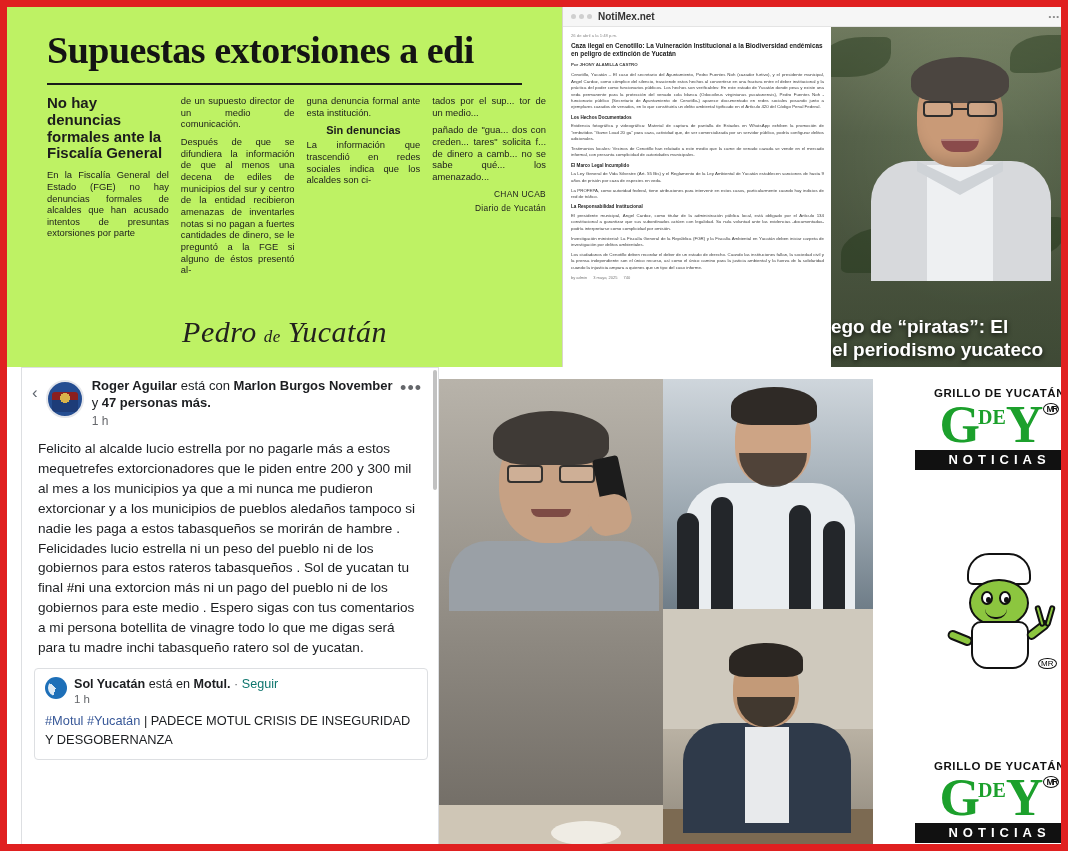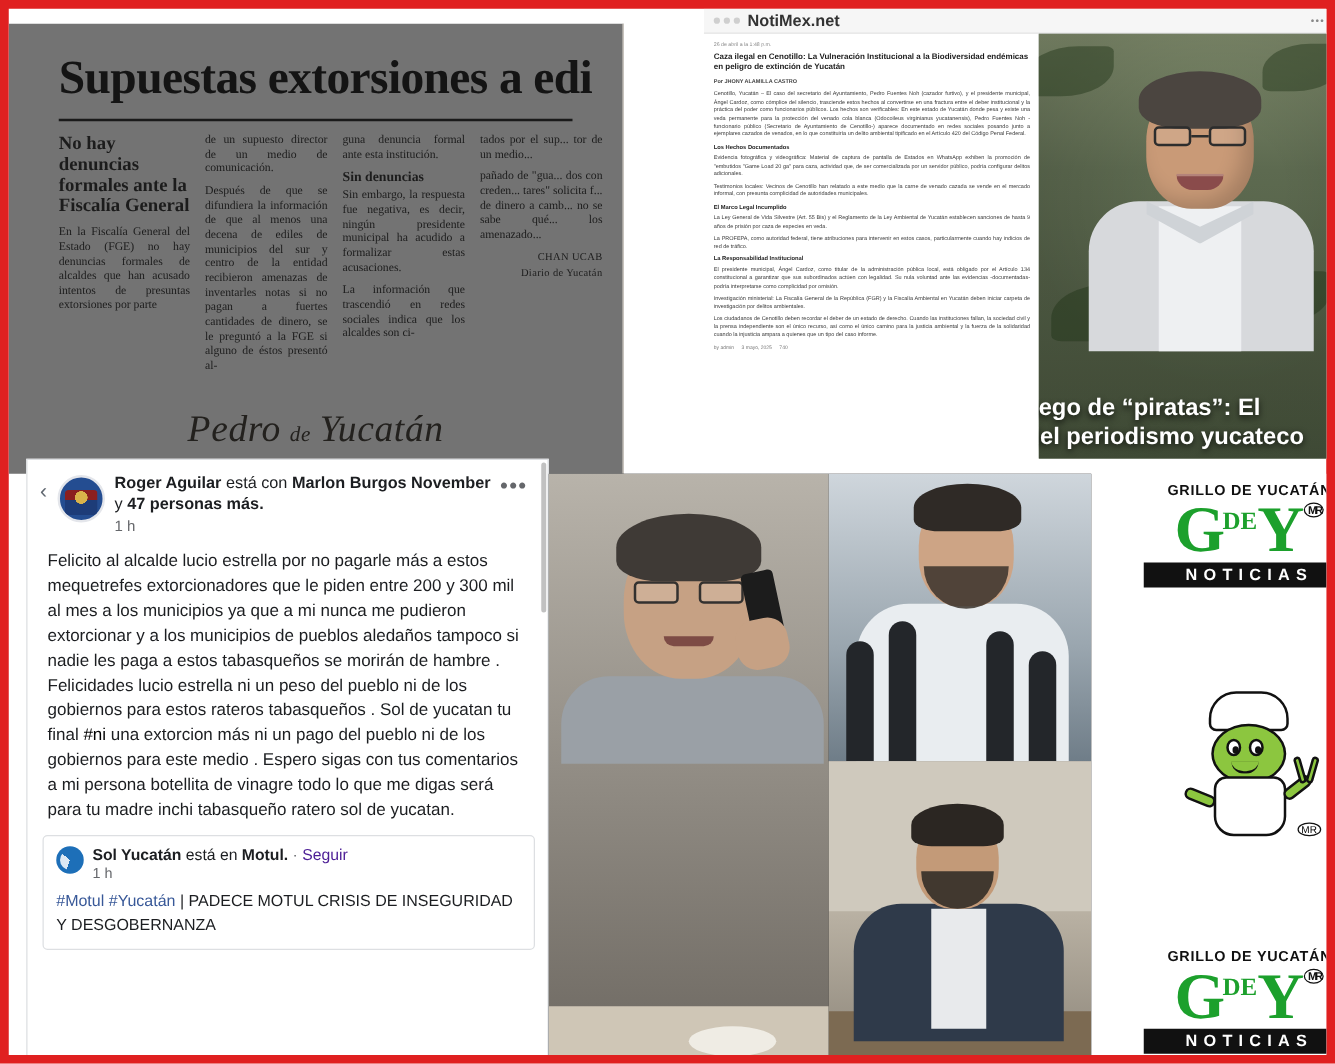--- a/index.html
+++ b/index.html
@@ -15,42 +15,42 @@
     width: 1068px;
     height: 851px;
     background: #ffffff;
     border: 7px solid #e02020;
     overflow: hidden;
   }
 
   
   .newspaper {
     position: absolute;
-    left: 0; top: 12px;
-    width: 492px; height: 360px;
-    background: #737373;
+    left: 0; top: 0;
+    width: 556px; height: 360px;
+    background: #bef264;
     overflow: hidden;
     border-right: 1px solid #d9d4cb;
   }
   .np-head {
     font-family: "Liberation Serif", serif;
     font-weight: bold;
     font-size: 38px;
     letter-spacing: -0.5px;
     color: #141414;
     padding: 24px 14px 8px 40px;
     line-height: 1.0;
     white-space: nowrap;
   }
   .np-rule { height: 2px; background: #1a1a1a; margin: 6px 40px 10px 40px; }
   .np-cols {
     display: flex;
     gap: 12px;
     padding: 0 16px 0 40px;
-    font-family: Liberation Serif, serif;
+    font-family: Liberation Sans, sans-serif;
     color: #1c1c1c;
   }
   .np-col { width: 150px; }
   .np-col.narrow { width: 140px; }
   .np-subhead {
     font-weight: bold;
     font-size: 15px;
     line-height: 1.12;
     margin-bottom: 7px;
   }
@@ -58,20 +58,21 @@
     font-size: 9.4px;
     line-height: 1.24;
     text-align: justify;
     margin-bottom: 6px;
     hyphens: auto;
   }
   .np-minihead {
     font-weight: bold;
     font-size: 11px;
     margin: 4px 0 3px 0;
+    text-align: center;
   }
   .np-credit {
     font-size: 8.4px;
     text-align: right;
     margin-top: 4px;
     letter-spacing: 0.3px;
   }
   .np-masthead {
     position: absolute;
     left: 0; right: 0; bottom: 18px;
@@ -99,21 +100,21 @@
     border-bottom: 1px solid #e4e4e4;
     display: flex;
     align-items: center;
     gap: 6px;
     padding: 0 8px;
     font-size: 8px;
     color: #555;
   }
   .art-dots { display: flex; gap: 3px; }
   .art-dots i { width: 5px; height: 5px; border-radius: 50%; background: #cfcfcf; display: block; }
-  .art-site { font-weight: bold; color: #333; font-size: 13px; }
+  .art-site { font-weight: bold; color: #333; font-size: 10px; }
   .art-more { margin-left: auto; letter-spacing: 1px; color: #888; }
   .art-body { display: flex; height: 340px; }
   .art-textcol {
     width: 268px;
     padding: 6px 7px 0 8px;
     font-size: 4.4px;
     line-height: 1.45;
     color: #3a3a3a;
     overflow: hidden;
   }
@@ -244,21 +245,21 @@
   }
   .fb-card-avatar::after{
     content:""; position:absolute; inset:3px;
     border-radius:50%;
     background: conic-gradient(from 200deg, #ffffff 0 30%, #1d6fb8 30% 100%);
     opacity:.85;
   }
   .fb-card-title { font-size: 12.6px; line-height: 1.25; }
   .fb-card-title b { font-weight: bold; }
   .fb-card-title .sep { color: #65676b; }
-  .fb-card-title .follow { color: #4c1d95; }
+  .fb-card-title .follow { color: #0f766e; }
   .fb-card-time { color: #65676b; font-size: 11.5px; margin-top: 1px; }
   .fb-card-body { font-size: 12.8px; line-height: 1.42; margin-top: 7px; }
   .fb-card-body .tag { color: #385898; }
 
   
   .collage {
     position: absolute;
     left: 432px; top: 372px;
     width: 434px; height: 472px;
     display: grid;
@@ -388,21 +389,20 @@
         <div class="np-subhead">No hay denuncias formales ante la Fiscalía General</div>
         <div class="np-body">En la Fiscalía General del Estado (FGE) no hay denuncias formales de alcaldes que han acusado intentos de presuntas extorsiones por parte</div>
       </div>
       <div class="np-col narrow">
         <div class="np-body">de un supuesto director de un medio de comunicación.</div>
         <div class="np-body">Después de que se difundiera la información de que al menos una decena de ediles de municipios del sur y centro de la entidad recibieron amenazas de inventarles notas si no pagan a fuertes cantidades de dinero, se le preguntó a la FGE si alguno de éstos presentó al-</div>
       </div>
       <div class="np-col narrow">
         <div class="np-body">guna denuncia formal ante esta institución.</div>
         <div class="np-minihead">Sin denuncias</div>
-        <div class="np-body">Sin embargo, la respuesta fue negativa, es decir, ningún presidente municipal ha acudido a formalizar estas acusaciones.</div>
         <div class="np-body">La información que trascendió en redes sociales indica que los alcaldes son ci-</div>
       </div>
       <div class="np-col narrow">
         <div class="np-body">tados por el sup... tor de un medio...</div>
         <div class="np-body">pañado de "gua... dos con creden... tares" solicita f... de dinero a camb... no se sabe qué... los amenazado...</div>
         <div class="np-credit">CHAN UCAB</div>
         <div class="np-credit">Diario de Yucatán</div>
       </div>
     </div>
     <div class="np-masthead">

